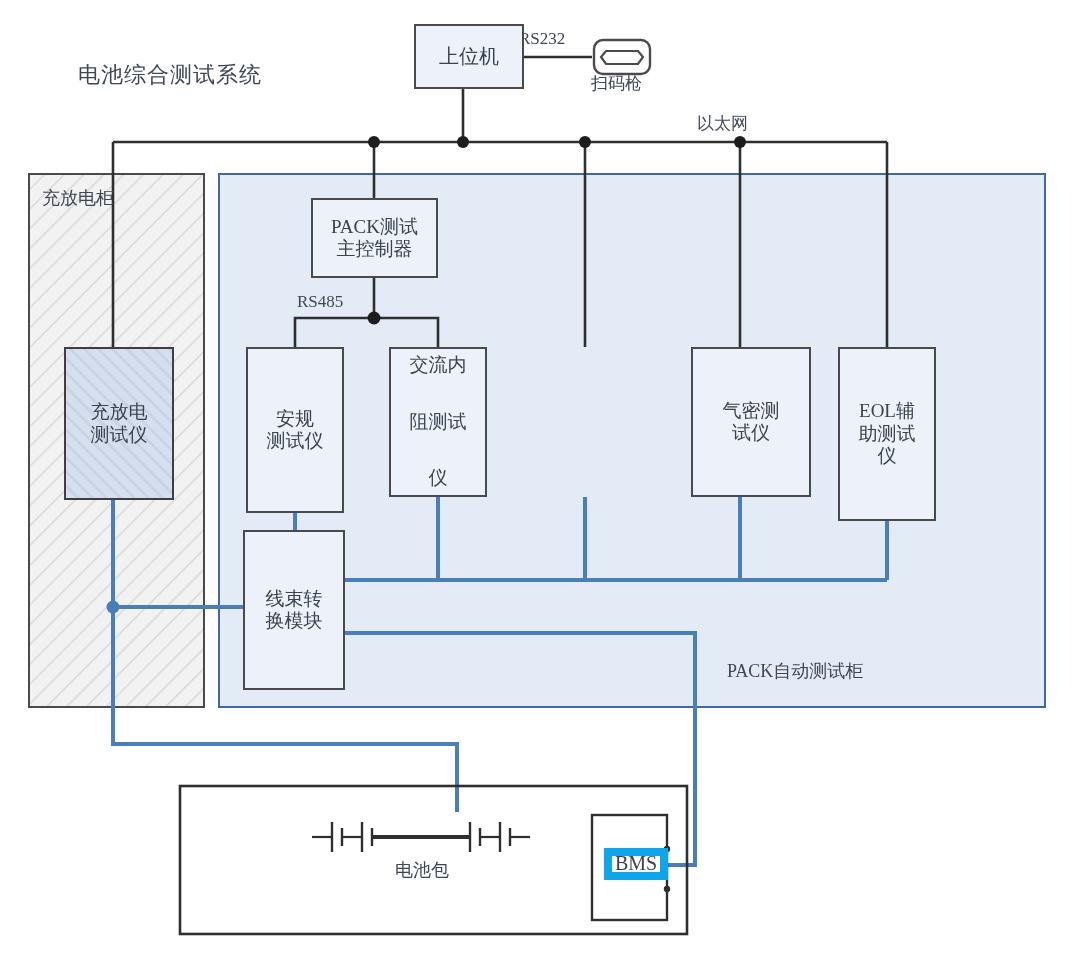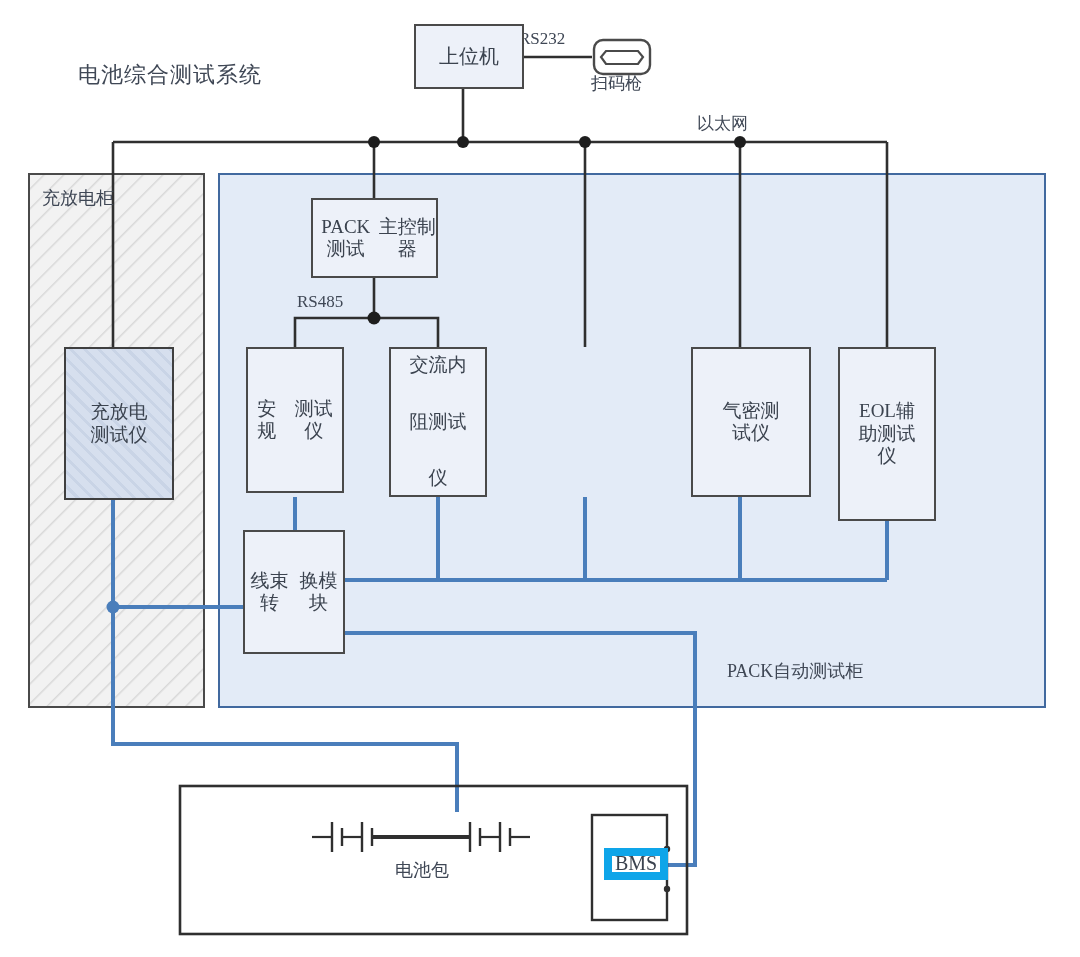--- a/index.html
+++ b/index.html
@@ -145,32 +145,32 @@
   <div class="lbl lbl-cab" style="left:42px;top:186px;">充放电柜</div>
 
   <div class="lbl lbl-cab" style="left:727px;top:659px;">PACK自动测试柜</div>
 
   <div class="lbl lbl-cab" style="left:395px;top:858px;">电池包</div>
 
   <div class="node boxlight t20" style="left:414px;top:24px;width:110px;height:65px;">
     <span>上位机</span>
   </div>
 
-  <div class="node boxlight t19" style="left:311px;top:198px;width:127px;height:80px;">
+  <div class="node boxlight t19" style="left:311px;top:198px;width:127px;height:80px;flex-direction:column;">
     <span>PACK测试</span>
     <span>主控制器</span>
   </div>
 
   <div class="node boxtint t19" style="left:64px;top:347px;width:110px;height:153px;flex-direction:column;
               background-image:repeating-linear-gradient(45deg,#d6dfee 0 7px,#c9d4e6 7px 10px);">
     <span>充放电</span>
     <span>测试仪</span>
   </div>
 
-  <div class="node boxlight t19" style="left:246px;top:347px;width:98px;height:146px;flex-direction:row;">
+  <div class="node boxlight t19" style="left:246px;top:347px;width:98px;height:166px;flex-direction:column;">
     <span>安规</span>
     <span>测试仪</span>
   </div>
 
   <div class="node boxlight t19" style="left:389px;top:347px;width:98px;height:150px;flex-direction:column;gap:34px;">
     <span>交流内</span>
     <span>阻测试</span>
     <span>仪</span>
   </div>
 
@@ -179,21 +179,21 @@
     <span>气密测</span>
     <span>试仪</span>
   </div>
 
   <div class="node boxlight t19" style="left:838px;top:347px;width:98px;height:174px;flex-direction:column;">
     <span>EOL辅</span>
     <span>助测试</span>
     <span>仪</span>
   </div>
 
-  <div class="node boxlight t19" style="left:243px;top:530px;width:102px;height:124px;">
+  <div class="node boxlight t19" style="left:243px;top:530px;width:102px;height:160px;flex-direction:column;">
     <span>线束转</span>
     <span>换模块</span>
   </div>
 
   <div class="node plain t20" style="left:604px;top:848px;width:64px;height:32px;">
     <span>BMS</span>
   </div>
 
 </div>
 

